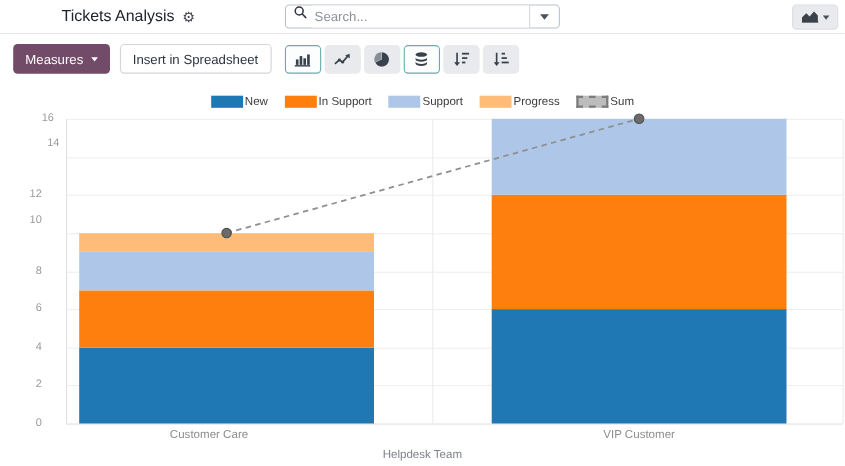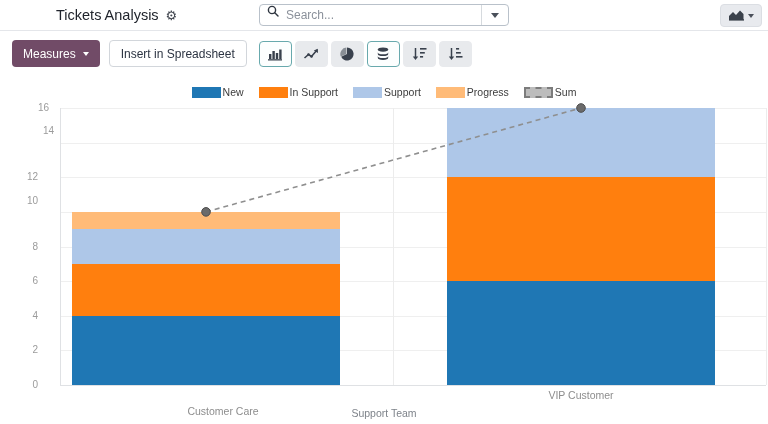--- a/index.html
+++ b/index.html
@@ -191,25 +191,25 @@
       <div class="ytick" style="left: 0px; top: 50px; margin-left: 16px;">14</div>
       <div class="gridline-h" style="left: 60px; top: 32px; width: 706px;"></div>
       <div class="ytick" style="left: 0px; top: 27px; margin-left: 11px;">16</div>
       <div class="gridline-v axis" style="left: 60px; top: 32px; height: 277px;"></div>
       <div class="gridline-v" style="left: 393px; top: 32px; height: 277px;"></div>
       <div class="gridline-v" style="left: 766px; top: 32px; height: 277px;"></div>
       <div class="bar-seg" style="left: 72px; top: 239.75px; width: 268px; height: 69.25px; background: rgb(31, 119, 180);"></div>
       <div class="bar-seg" style="left: 72px; top: 187.812px; width: 268px; height: 51.9375px; background: rgb(255, 127, 14);"></div>
       <div class="bar-seg" style="left: 72px; top: 153.188px; width: 268px; height: 34.625px; background: rgb(174, 199, 232);"></div>
       <div class="bar-seg" style="left: 72px; top: 135.875px; width: 268px; height: 17.3125px; background: rgb(255, 187, 120);"></div>
-      <div class="cat-label" style="left: 223px; top: 313px; margin-top: 16px;">Customer Care</div>
+      <div class="cat-label" style="left: 190px; top: 313px;">Customer Care</div>
       <div class="bar-seg" style="left: 447px; top: 205.125px; width: 268px; height: 103.875px; background: rgb(31, 119, 180);"></div>
       <div class="bar-seg" style="left: 447px; top: 101.25px; width: 268px; height: 103.875px; background: rgb(255, 127, 14);"></div>
       <div class="bar-seg" style="left: 447px; top: 32px; width: 268px; height: 69.25px; background: rgb(174, 199, 232);"></div>
       <div class="cat-label" style="left: 581px; top: 313px;">VIP Customer</div>
     </div>
-  <div class="axis-title" id="axis-title" style="top:331px">Support Team</div>
+  <div class="axis-title" id="axis-title" style="top:331px">Helpdesk Team</div>
 <svg class="sumline-svg" width="768" height="348">
       <polyline points="206,135.875 581,32" fill="none" stroke="#8f8f8f" stroke-width="1.6" stroke-dasharray="5 4"></polyline>
       <circle cx="206" cy="135.875" r="4.3" fill="#6b6b6b" stroke="#4e4e4e" stroke-width="1"></circle>
       <circle cx="581" cy="32" r="4.3" fill="#6b6b6b" stroke="#4e4e4e" stroke-width="1"></circle>
     </svg>
   </div>
 
 </body></html>

